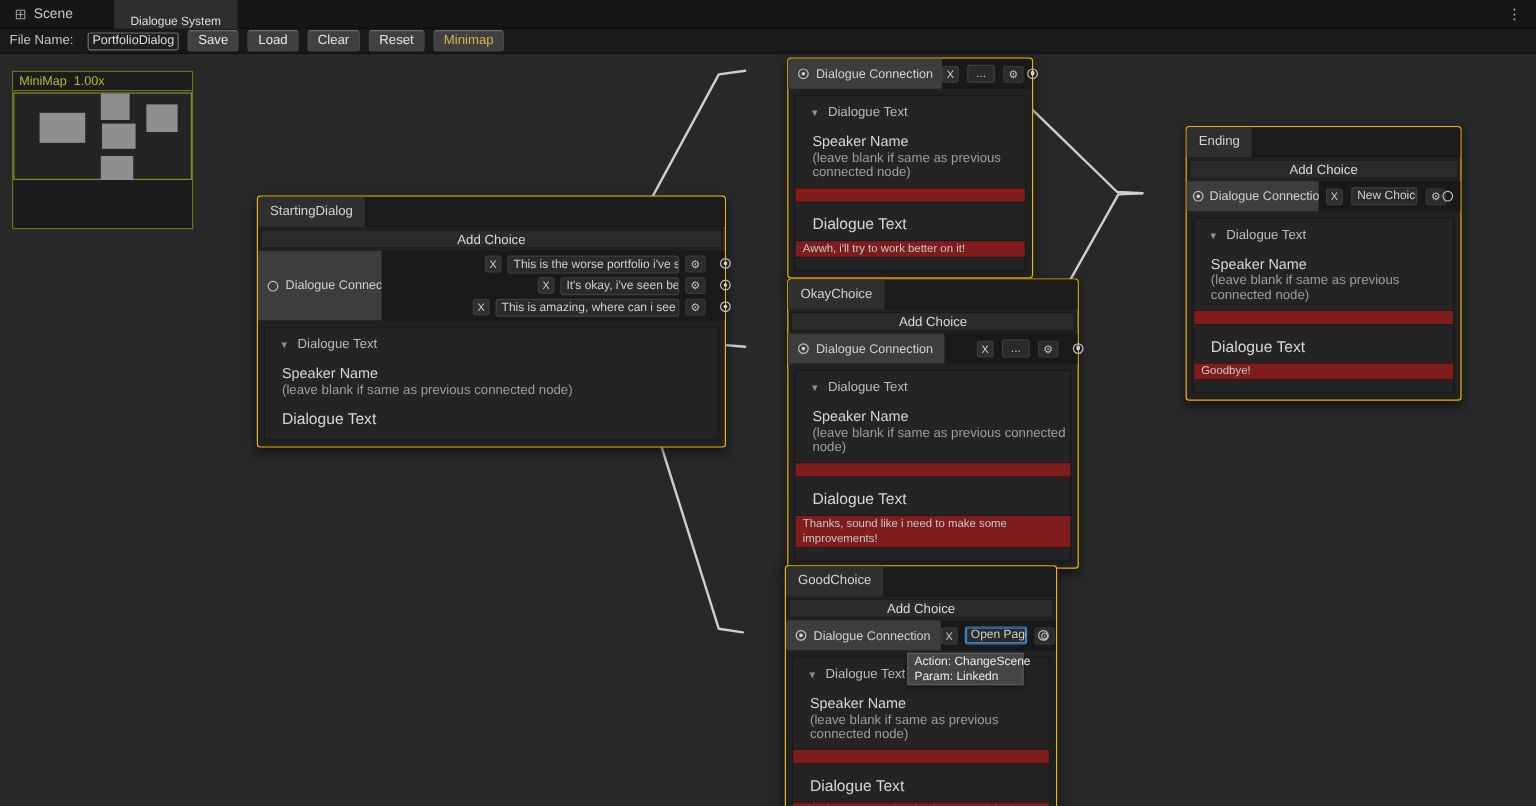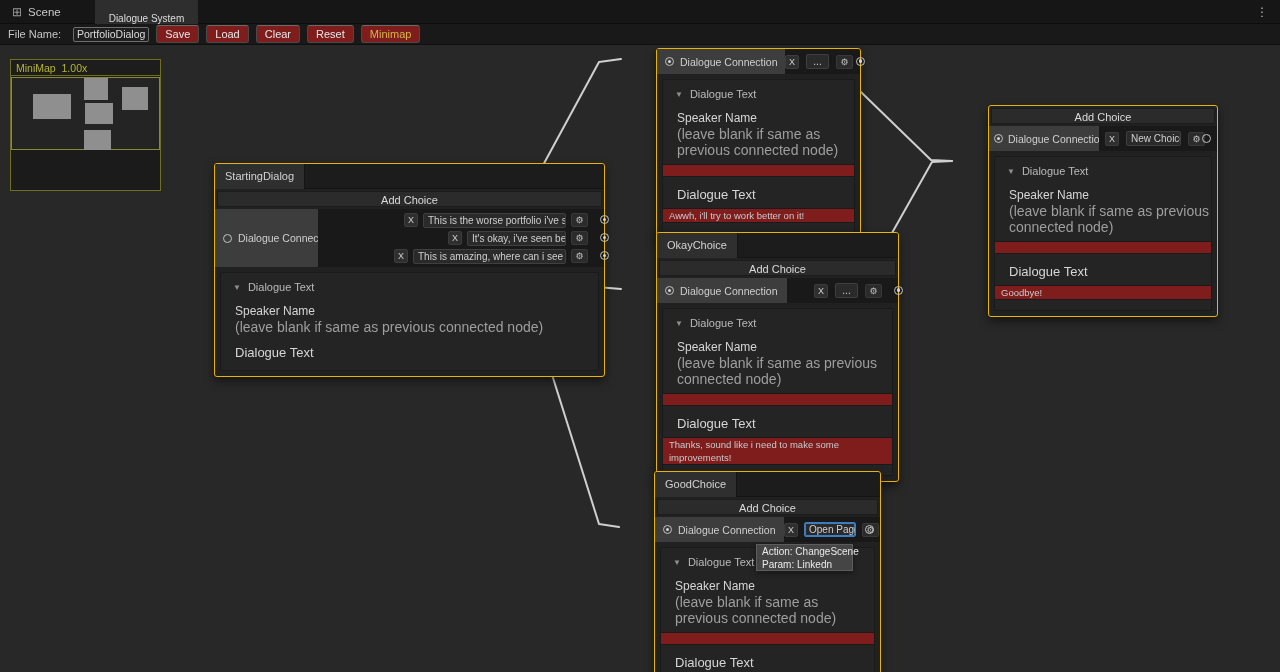--- a/index.html
+++ b/index.html
@@ -13,21 +13,21 @@
   .grid-ico { color:#9a9a9a; font-size:12px; }
   .tab-active { height:24px; display:flex; align-items:flex-start; padding:16px 14px; background:#2e2e2e;
     border-top:2px solid #4a90d9; color:#dddddd; font-size:10px; margin-left:22px; }
   .overflow-ico { margin-left:auto; margin-right:8px; color:#bdbdbd; font-size:12px; padding:0 4px; }
 
   #toolbar { position:absolute; left:0; top:24px; width:1280px; height:21px; background:#191919;
     border-bottom:1px solid #101010; display:flex; align-items:center; z-index:10; }
   .fn-label { color:#c6c6c6; font-size:11px; margin-left:8px; }
   .fn-field { margin-left:12px; width:76px; height:15px; line-height:13px; border:1px solid #6e6e6e;
     border-radius:2px; background:#1f1f1f; color:#dcdcdc; font-size:10.5px; text-align:center; }
-  .tbtn { height:18px; line-height:17px; padding:0 8px; margin-left:7px; background:#7f1d1d;
+  .tbtn { height:18px; line-height:17px; padding:0 8px; margin-left:7px; background:#404040;
     border:1px solid #494949; border-top-color:#6a6a6a; border-radius:3px; color:#e6e6e6; font-size:11px; }
   .tbtn.minimap-on { color:#d7b34a; }
 
   
   #minimap { position:absolute; left:10px; top:59px; width:151px; height:132px; background:#1b1b1b;
     border:1px solid #6f6f23; z-index:6; }
   .mm-title { height:16px; line-height:16px; padding-left:5px; color:#b5b52e; font-size:10.5px;
     border-bottom:1px solid #6f6f23; background:#1d1d1d; }
   .mm-view { position:absolute; left:0px; top:17px; width:149px; height:73px; background:#242424;
     border:1px solid #8a8a2e; }
@@ -70,21 +70,21 @@
   .conn-section { position:relative; display:flex; background:#191919; }
   .conn-block.tall { width:103px; font-size:10.5px; }
   .choice-rows { flex:1; display:flex; flex-direction:column; justify-content:center; gap:3px; padding:3px 0; }
   .choice-row { position:relative; display:flex; align-items:center; justify-content:flex-end; gap:5px; padding-right:16px; height:15px; }
 
   
   .node-body { margin:5px; background:#242424; border:1px solid #1a1a1a; border-radius:2px; padding:8px 0 10px 0; }
   .foldout { display:flex; align-items:center; gap:7px; padding-left:12px; color:#bababa; font-size:11px; }
   .tri { color:#8f8f8f; font-size:8px; }
   .sp-label { margin:11px 0 1px 14px; color:#d6d6d6; font-size:12px; }
-  .hint { margin-left:14px; color:#9e9e9e; font-size:14px; }
+  .hint { margin-left:14px; color:#9e9e9e; font-size:11px; }
   .strip { margin-top:6px; min-height:13px; background:#7f1d1d; border-top:1px solid #1a1a1a;
     border-bottom:1px solid #1a1a1a; color:#c9c9c9; font-size:9.5px; line-height:13px; padding:0 6px; }
   .dt-label { margin:10px 0 0 14px; color:#d6d6d6; font-size:13px; }
 
   
   #tooltip { position:absolute; left:756px; top:544px; width:97px; height:27px; background:#454545;
     border:1px solid #5d5d5d; color:#eaeaea; font-size:10px; line-height:12.5px; padding:1px 5px;
     z-index:8; box-shadow:0 2px 5px rgba(0,0,0,.4); white-space:nowrap; }
 </style>
 </head>
@@ -224,20 +224,23 @@
     </div>
     <div class="sp-label">Speaker Name</div>
     <div class="hint">(leave blank if same as previous connected node)</div>
     <div class="strip"></div>
     <div class="dt-label">Dialogue Text</div>
     <div class="strip">Thanks, sound like i need to make some improvements!</div>
   </div>
 </div>
 
 <div class="node" style="left:944px; top:105px; width:230px;">
+  <div class="node-titlebar">
+    <div class="node-titletab">Ending</div>
+  </div>
   <div class="add-choice">Add Choice</div>
   <div class="conn-header">
     <div class="conn-block" style="width:110px; padding:0 5px; gap:5px;">
       <span class="port connected"></span>
       <span>Dialogue Connection</span>
     </div>
     <div class="conn-controls" style="padding-right:12px;">
       <div class="xbtn">X</div>
       <div class="cfield" style="width:55px;">New Choice</div>
       <div class="gearbtn">⚙</div>

